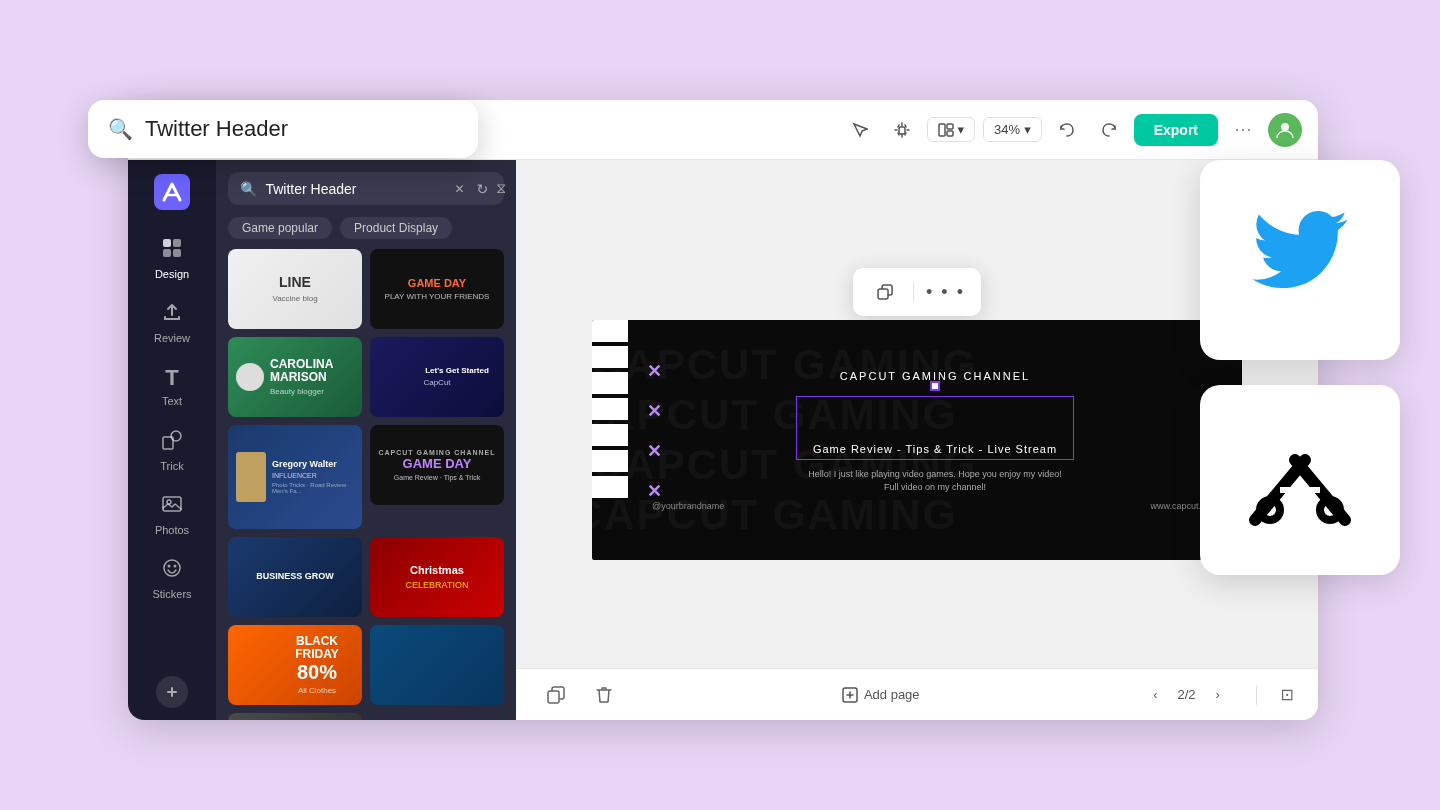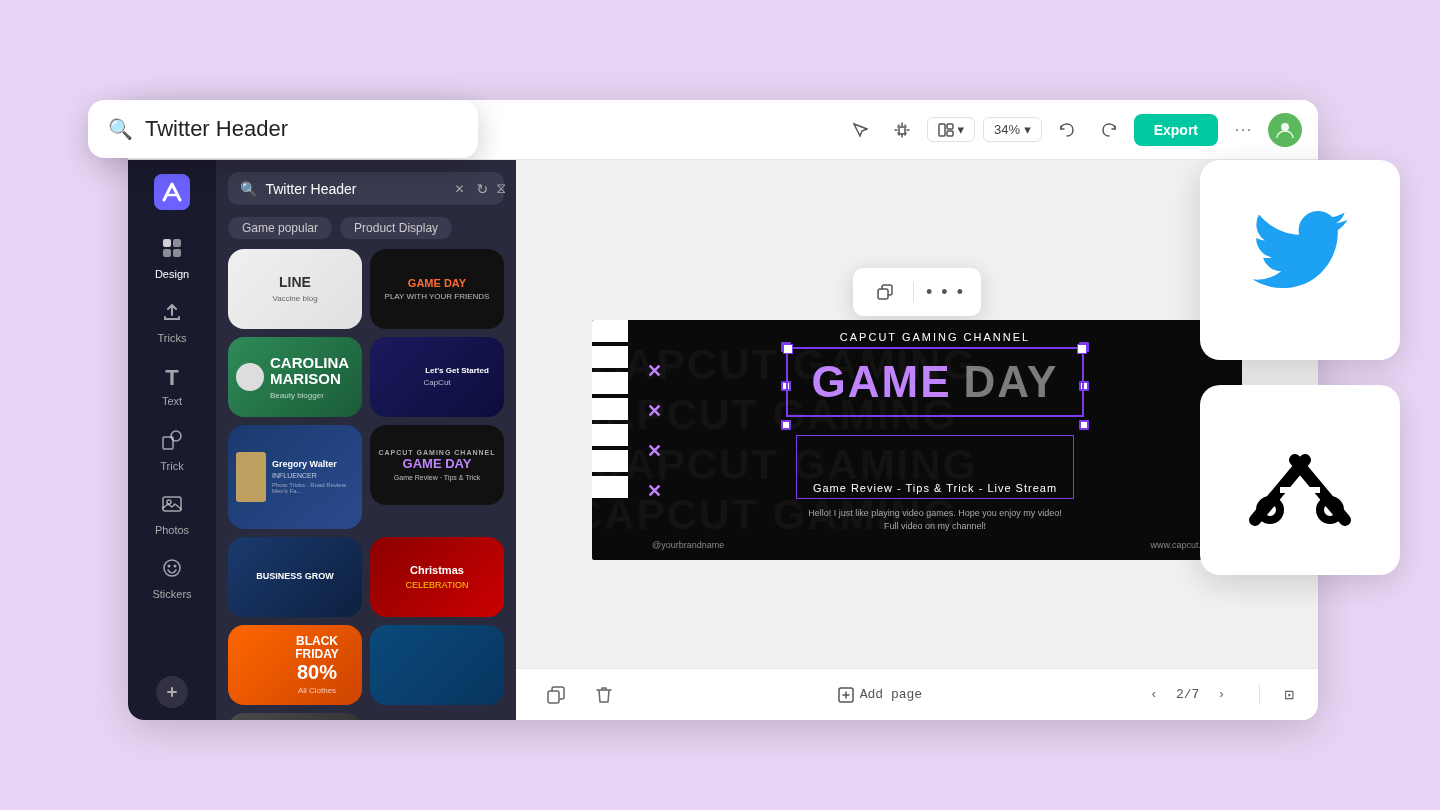--- a/index.html
+++ b/index.html
@@ -219,21 +219,21 @@
       cursor: pointer;
     }
     .template-grid {
       display: grid;
       grid-template-columns: 1fr 1fr;
       gap: 8px;
       padding: 0 12px;
       overflow-y: auto;
     }
     .template-card {
-      border-radius: 16px;
+      border-radius: 8px;
       overflow: hidden;
       cursor: pointer;
       position: relative;
       background: #1a1a2e;
       height: 80px;
     }
 
     
     .tc-1 { background: linear-gradient(135deg, #f0f0f0, #e0e0e0); }
     .tc-2 { background: #111; }
@@ -661,21 +661,21 @@
         </span>
         <span class="sidebar-item-label">Design</span>
       </div>
       <div class="sidebar-item">
         <span class="sidebar-item-icon">
           <svg width="22" height="22" viewBox="0 0 22 22" fill="none">
             <path d="M11 14V4M7 8L11 4L15 8" stroke="rgba(255,255,255,0.6)" stroke-width="2" stroke-linecap="round" stroke-linejoin="round"></path>
             <path d="M4 16V18H18V16" stroke="rgba(255,255,255,0.6)" stroke-width="2" stroke-linecap="round"></path>
           </svg>
         </span>
-        <span class="sidebar-item-label">Tricks</span>
+        <span class="sidebar-item-label">Review</span>
       </div>
       <div class="sidebar-item">
         <span class="sidebar-item-icon" style="font-size:22px;font-weight:700;color:rgba(255,255,255,0.6);">T</span>
         <span class="sidebar-item-label">Text</span>
       </div>
       <div class="sidebar-item">
         <span class="sidebar-item-icon">
           <svg width="22" height="22" viewBox="0 0 22 22" fill="none">
             <rect x="2" y="8" width="10" height="12" rx="1" stroke="rgba(255,255,255,0.6)" stroke-width="1.5" fill="none"></rect>
             <circle cx="15" cy="7" r="5" stroke="rgba(255,255,255,0.6)" stroke-width="1.5" fill="none"></circle>
@@ -736,21 +736,21 @@
           <div class="tc-inner">
             <div class="tc-text-big" style="font-size:11px;color:#ff6b35;">GAME DAY</div>
             <div class="tc-text-small">PLAY WITH YOUR FRIENDS</div>
           </div>
         </div>
 
         <div class="template-card tc-3">
           <div class="tc-inner" style="flex-direction:row;gap:6px;">
             <div style="width:28px;height:28px;border-radius:50%;background:#ddd;flex-shrink:0;"></div>
             <div>
-              <div class="tc-text-big" style="font-size:15px;text-align:left;">CAROLINA MARISON</div>
+              <div class="tc-text-big" style="font-size:12px;text-align:left;">CAROLINA MARISON</div>
               <div class="tc-text-small" style="text-align:left;">Beauty blogger</div>
             </div>
           </div>
         </div>
 
         <div class="template-card tc-4">
           <div class="tc-inner">
             <div class="tc-text-big" style="font-size:8px;padding-left:40px;">Let's Get Started</div>
             <div class="tc-text-small">CapCut</div>
           </div>
@@ -854,26 +854,20 @@
 
             <div style="position:relative;margin-bottom:10px;">
 
               <div class="handle" style="top:-5px;left:-5px;"></div>
               <div class="handle" style="top:-5px;right:-5px;"></div>
               <div class="handle" style="bottom:-5px;left:-5px;"></div>
               <div class="handle" style="bottom:-5px;right:-5px;"></div>
 
               <div class="handle" style="top:50%;left:-5px;transform:translateY(-50%);"></div>
               <div class="handle" style="top:50%;right:-5px;transform:translateY(-50%);"></div>
-              <div class="banner-title-box">
-                <div class="banner-title">
-                  <span class="title-game">GAME</span>
-                  <span class="title-day">DAY</span>
-                </div>
-              </div>
             </div>
 
             <div class="banner-subtitle-box">
               <div class="banner-subtitle">Game Review - Tips &amp; Trick - Live Stream</div>
             </div>
 
             <div class="banner-desc">
               <span>Hello! I just like playing video games. Hope you enjoy my video!</span><br>
               <span>Full video on my channel!</span>
             </div>
@@ -881,21 +875,21 @@
             <div class="banner-footer">
               <span>@yourbrandname</span>
               <span>www.capcut.com</span>
             </div>
           </div>
 
           <div style="position:absolute;bottom:8px;right:8px;color:#c084fc;font-size:16px;">⤡</div>
         </div>
       </div>
 
-      <div class="bottom-toolbar" style="position:absolute;bottom:0;left:0;right:0;font-family:Liberation Mono, monospace;">
+      <div class="bottom-toolbar" style="position:absolute;bottom:0;left:0;right:0;">
         <div class="bottom-icon">
           <svg width="18" height="18" viewBox="0 0 18 18" fill="none">
             <rect x="1" y="5" width="11" height="12" rx="2" stroke="#666" stroke-width="1.5" fill="none"></rect>
             <path d="M5 5V3C5 1.9 5.9 1 7 1H15C16.1 1 17 1.9 17 3V11C17 12.1 16.1 13 15 13H13" stroke="#666" stroke-width="1.5" stroke-linecap="round" fill="none"></path>
           </svg>
         </div>
         <div class="bottom-icon">
           <svg width="16" height="18" viewBox="0 0 16 18" fill="none">
             <path d="M1 4H15M6 4V2H10V4M3 4L4 16H12L13 4" stroke="#666" stroke-width="1.5" stroke-linecap="round" stroke-linejoin="round" fill="none"></path>
           </svg>
@@ -904,21 +898,21 @@
         <div class="add-page-btn">
           <svg width="16" height="16" viewBox="0 0 16 16" fill="none">
             <rect x="1" y="1" width="14" height="14" rx="2" stroke="#555" stroke-width="1.5" fill="none"></rect>
             <path d="M8 5V11M5 8H11" stroke="#555" stroke-width="1.5" stroke-linecap="round"></path>
           </svg>
           <span>Add page</span>
         </div>
         <div class="bottom-spacer"></div>
         <div class="page-nav">
           <div class="nav-arrow">‹</div>
-          <span>2/7</span>
+          <span>2/2</span>
           <div class="nav-arrow">›</div>
         </div>
         <div style="width:1px;height:20px;background:#e0e0e0;margin:0 8px;"></div>
         <div class="fullscreen-icon">⊡</div>
       </div>
     </div>
 
   </div>
 </div>
 

